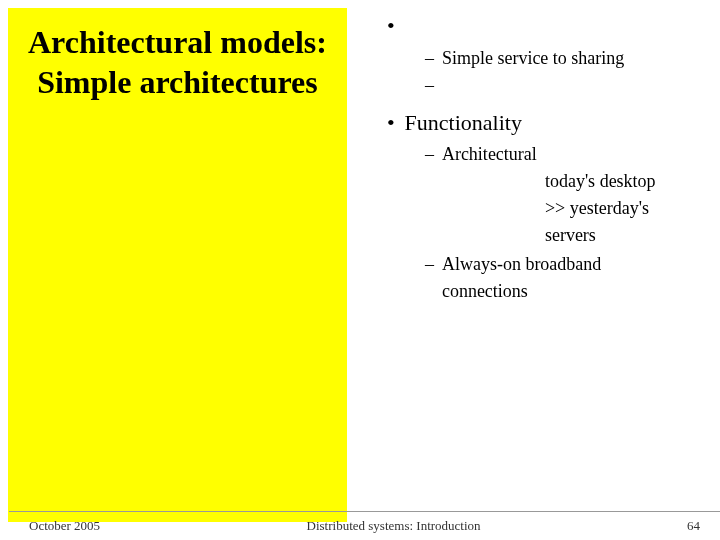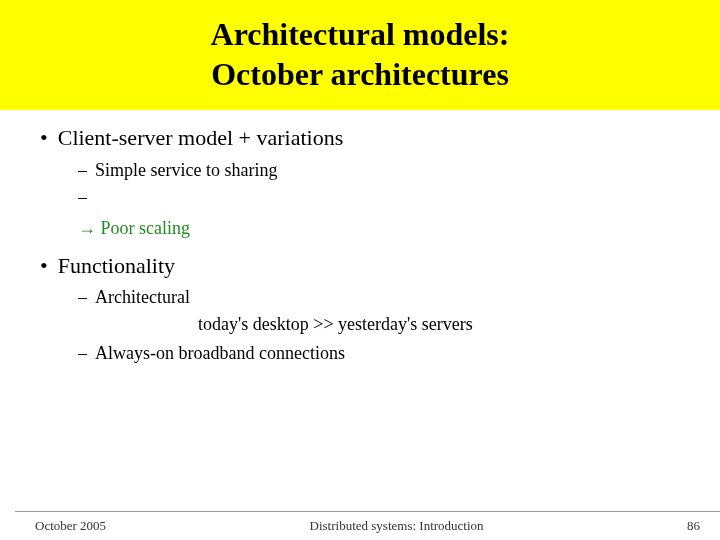--- a/index.html
+++ b/index.html
@@ -14,22 +14,22 @@
       background: #ffffff;
       font-family: 'Times New Roman', Times, serif;
       overflow: hidden;
       position: relative;
     }
 
     .slide-container {
       width: 720px;
       height: 540px;
       display: flex;
-      flex-direction: column;
-      padding: 0;
+      flex-direction: row;
+      padding: 8px;
     }
 
     .title-block {
       background: #ffff00;
       text-align: center;
       padding: 14px 20px 16px 20px;
       margin-bottom: 10px;
     }
 
     .title-text {
@@ -117,21 +117,21 @@
       display: block;
     }
 
     .footer {
       border-top: 1.5px solid #999999;
       display: flex;
       justify-content: space-between;
       padding: 6px 20px;
       position: absolute;
       bottom: 0;
-      left: 15px;
+      left: 9px;
       right: 0;
     }
 
     .footer-left {
       font-size: 13px;
       color: #333333;
       font-family: 'Times New Roman', Times, serif;
     }
 
     .footer-center {
@@ -151,42 +151,38 @@
     }
   </style>
 </head>
 <body>
 
 <div class="slide-container">
 
   <div class="title-block">
     <div class="title-text">
       <span>Architectural models:</span><br>
-      <span>October architectures</span>
+      <span>Simple architectures</span>
     </div>
   </div>
 
   <div class="content-area">
 
     <div class="bullet-section">
       <div class="bullet-main">
         <span class="bullet-dot">•</span>
-        <span class="bullet-main-text">Client-server model + variations</span>
       </div>
       <div class="sub-bullets">
         <div class="sub-bullet">
           <span class="sub-bullet-dash">–</span>
           <span>Simple service to sharing</span>
         </div>
         <div class="sub-bullet">
           <span class="sub-bullet-dash">–</span>
         </div>
-      </div>
-      <div class="arrow-line">
-        <span class="green-text">→ Poor scaling</span>
       </div>
     </div>
 
     <div class="bullet-section observations-section">
       <div class="bullet-main">
         <span class="bullet-dot">•</span>
         <span class="bullet-main-text">Functionality</span>
       </div>
       <div class="observations-sub">
         <div class="func-line">
@@ -201,16 +197,16 @@
           <span>Always-on broadband connections</span>
         </div>
       </div>
     </div>
 
   </div>
 
   <div class="footer">
     <span class="footer-left">October 2005</span>
     <span class="footer-center">Distributed systems: Introduction</span>
-    <span class="footer-right">86</span>
+    <span class="footer-right">64</span>
   </div>
 
 </div>
 
 </body></html>

